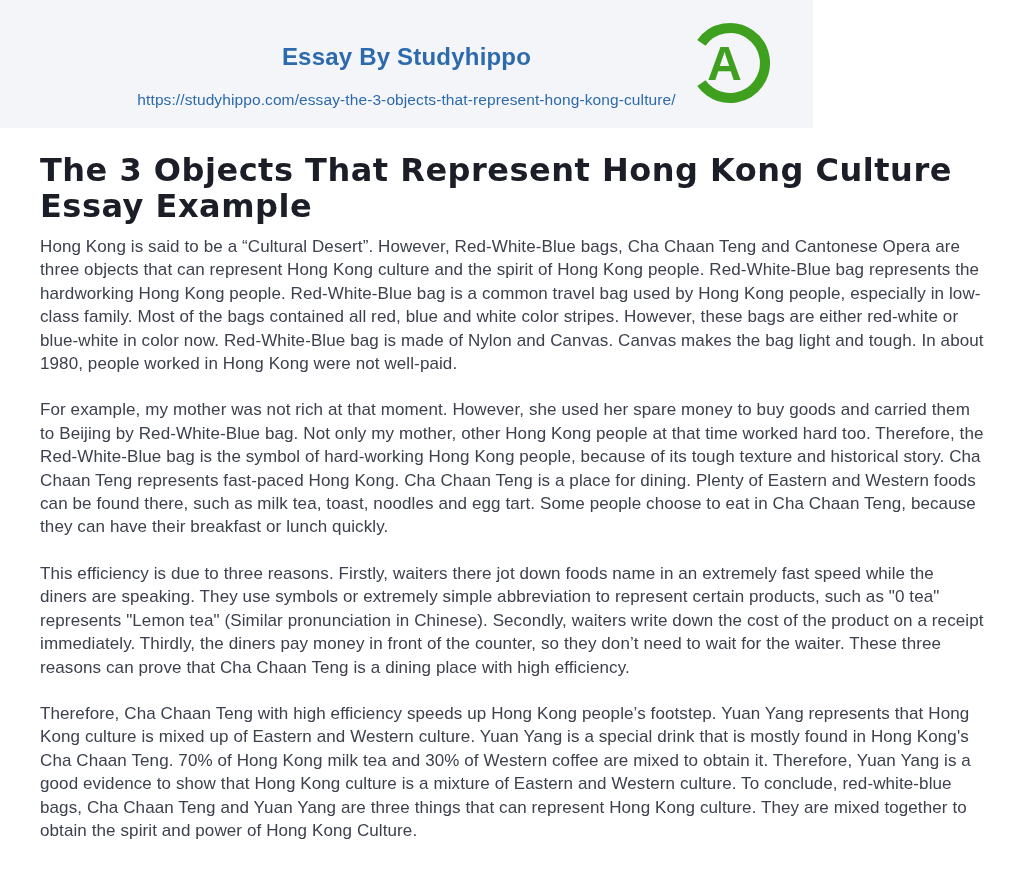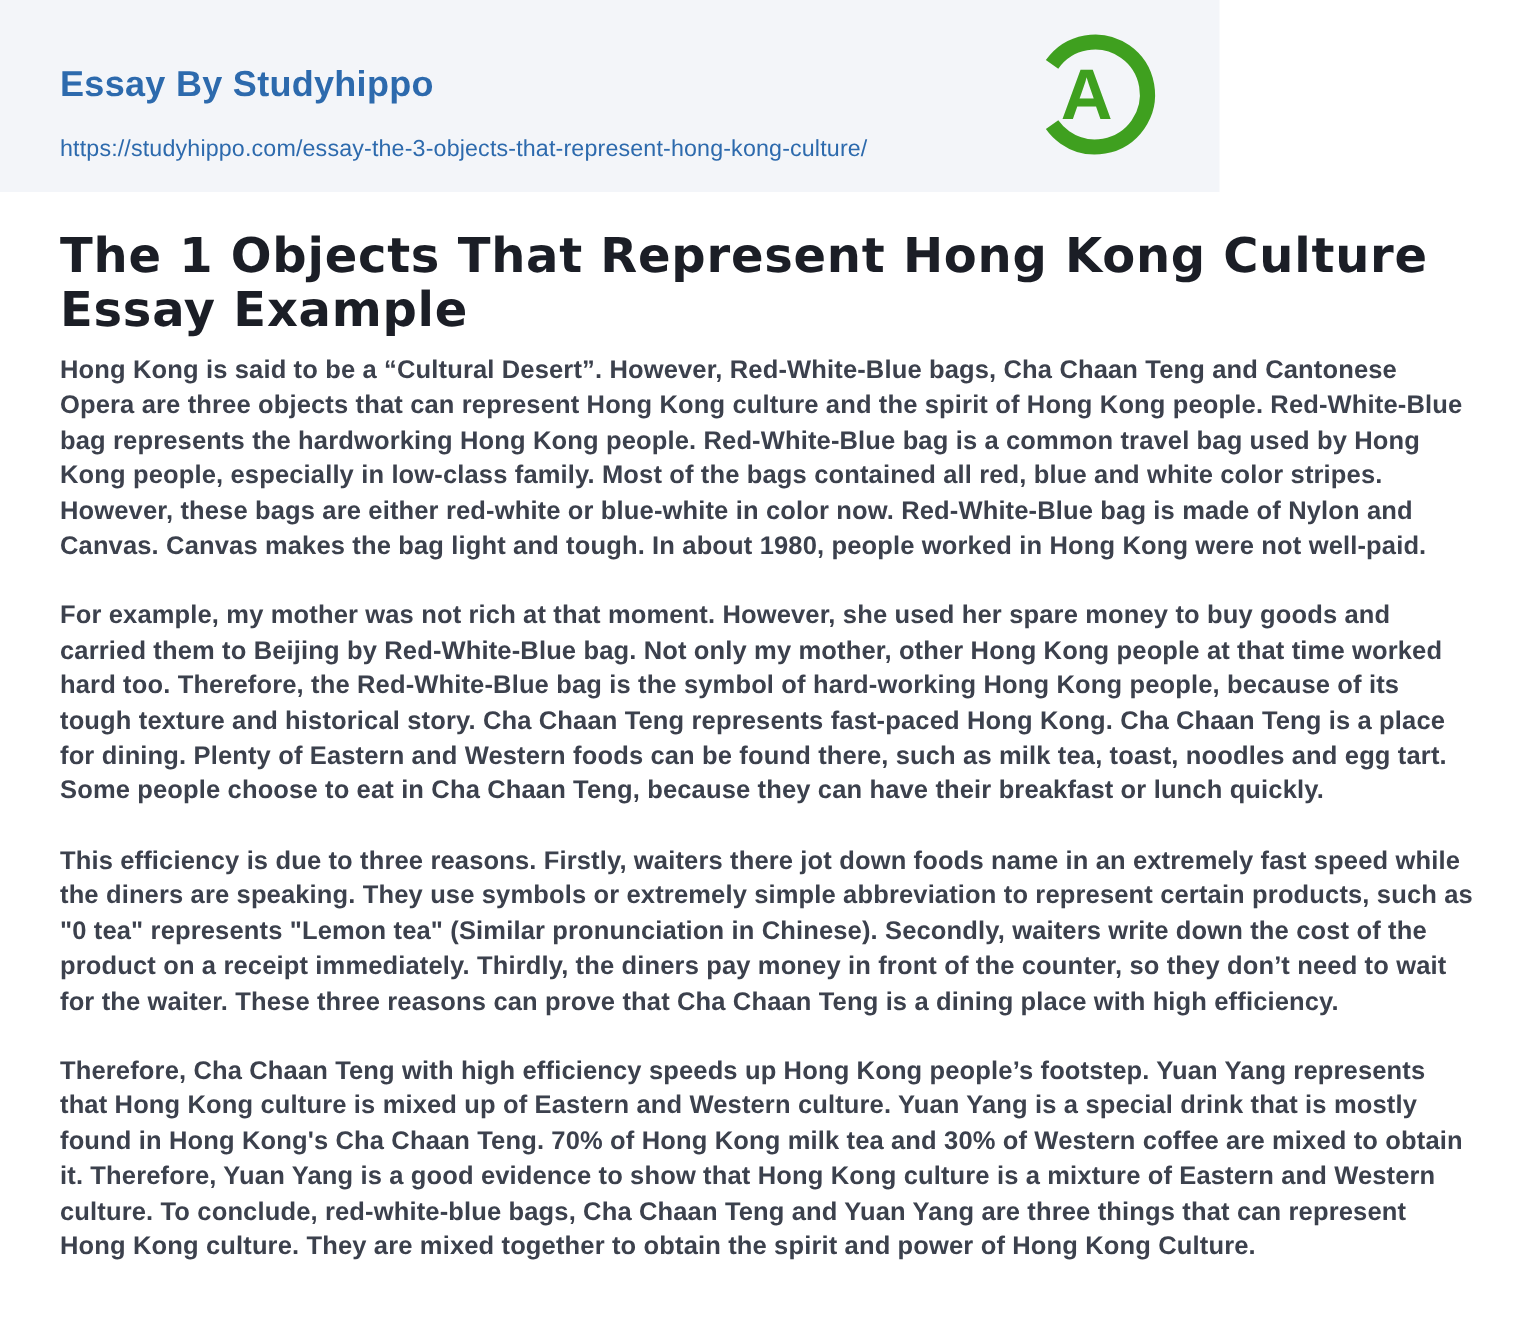--- a/index.html
+++ b/index.html
@@ -9,20 +9,21 @@
     overflow: hidden;
     background: #ffffff;
     font-family: "Liberation Sans", sans-serif;
   }
   .header {
     position: relative;
     width: 813px;
     height: 128px;
     background: #f3f5f9;
     padding: 43px 40px 0 40px;
+    text-align: center;
   }
   .site-title {
     color: #2d6aad;
     font-size: 24px;
     font-weight: 700;
     letter-spacing: 0.2px;
     line-height: 28px;
   }
   .site-url {
     display: inline-block;
@@ -53,39 +54,38 @@
     color: #1b1e26;
     white-space: pre-line;
     margin-bottom: 11px;
   }
   .article-body p {
     font-size: 17px;
     line-height: 23.4px;
     letter-spacing: 0.1px;
     color: #3c414d;
     margin-bottom: 23px;
-    font-weight: bold;
   }
 </style>
 </head>
 <body>
 
 <div class="header">
   <div class="site-title">Essay By Studyhippo</div>
   <a class="site-url">https://studyhippo.com/essay-the-3-objects-that-represent-hong-kong-culture/</a>
   <div class="logo">
     <svg viewBox="0 0 100 100" width="92" height="94">
       <circle cx="50" cy="50" r="38" fill="none" stroke="#3fa01f" stroke-width="11" stroke-dasharray="192 46.8" transform="rotate(-145 50 50)"></circle>
       <text x="44" y="68" text-anchor="middle" font-family="Liberation Sans, sans-serif" font-size="52" font-weight="700" fill="#3fa01f">A</text>
     </svg>
   </div>
 </div>
 
 <div class="content">
-  <h1 class="article-title">The 1 Objects That Represent Hong Kong Culture
+  <h1 class="article-title">The 3 Objects That Represent Hong Kong Culture
 Essay Example</h1>
   <div class="article-body">
     <p>Hong Kong is said to be a “Cultural Desert”. However, Red-White-Blue bags, Cha Chaan Teng and Cantonese Opera are three objects that can represent Hong Kong culture and the spirit of Hong Kong people. Red-White-Blue bag represents the hardworking Hong Kong people. Red-White-Blue bag is a common travel bag used by Hong Kong people, especially in low-class family. Most of the bags contained all red, blue and white color stripes. However, these bags are either red-white or blue-white in color now. Red-White-Blue bag is made of Nylon and Canvas. Canvas makes the bag light and tough. In about 1980, people worked in Hong Kong were not well-paid.</p>
     <p>For example, my mother was not rich at that moment. However, she used her spare money to buy goods and carried them to Beijing by Red-White-Blue bag. Not only my mother, other Hong Kong people at that time worked hard too. Therefore, the Red-White-Blue bag is the symbol of hard-working Hong Kong people, because of its tough texture and historical story. Cha Chaan Teng represents fast-paced Hong Kong. Cha Chaan Teng is a place for dining. Plenty of Eastern and Western foods can be found there, such as milk tea, toast, noodles and egg tart. Some people choose to eat in Cha Chaan Teng, because they can have their breakfast or lunch quickly.</p>
     <p>This efficiency is due to three reasons. Firstly, waiters there jot down foods name in an extremely fast speed while the diners are speaking. They use symbols or extremely simple abbreviation to represent certain products, such as "0 tea" represents "Lemon tea" (Similar pronunciation in Chinese). Secondly, waiters write down the cost of the product on a receipt immediately. Thirdly, the diners pay money in front of the counter, so they don’t need to wait for the waiter. These three reasons can prove that Cha Chaan Teng is a dining place with high efficiency.</p>
     <p>Therefore, Cha Chaan Teng with high efficiency speeds up Hong Kong people’s footstep. Yuan Yang represents that Hong Kong culture is mixed up of Eastern and Western culture. Yuan Yang is a special drink that is mostly found in Hong Kong's Cha Chaan Teng. 70% of Hong Kong milk tea and 30% of Western coffee are mixed to obtain it. Therefore, Yuan Yang is a good evidence to show that Hong Kong culture is a mixture of Eastern and Western culture. To conclude, red-white-blue bags, Cha Chaan Teng and Yuan Yang are three things that can represent Hong Kong culture. They are mixed together to obtain the spirit and power of Hong Kong Culture.</p>
   </div>
 </div>
 
 </body></html>

